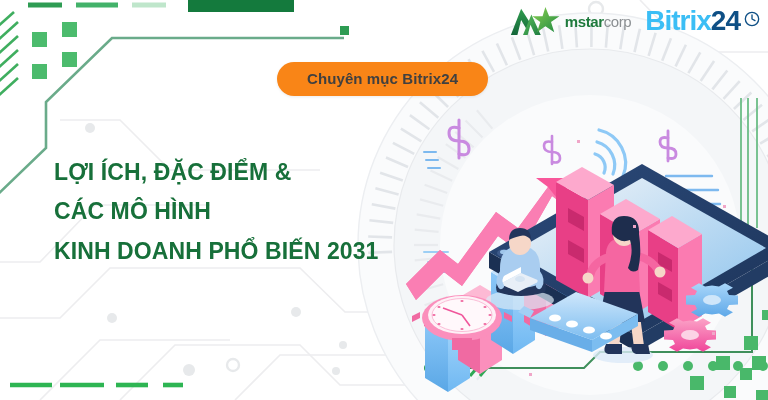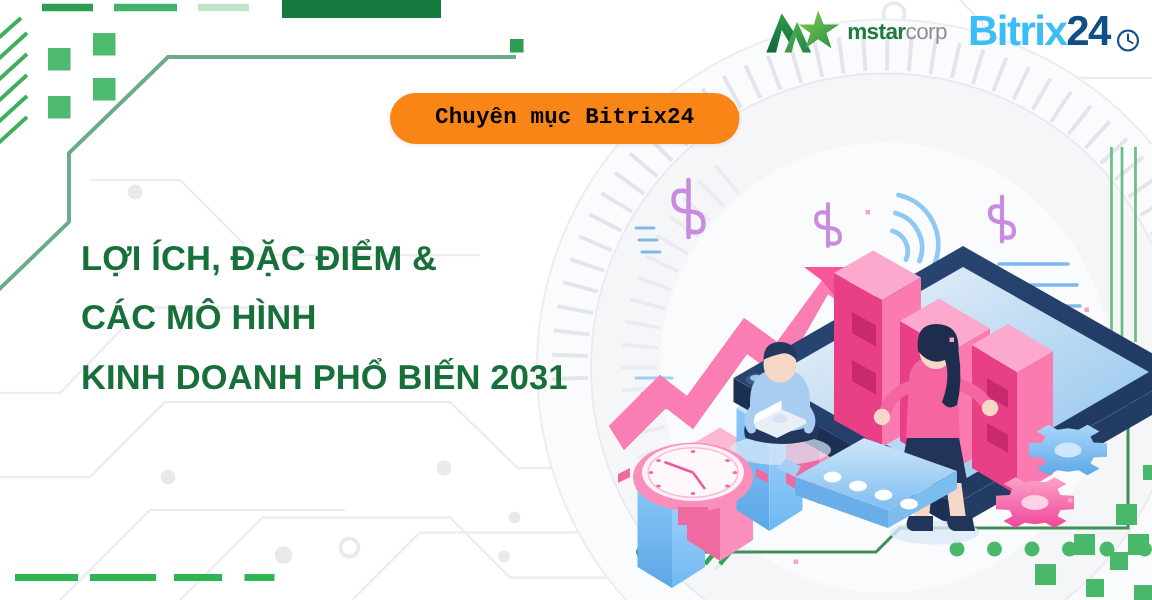--- a/index.html
+++ b/index.html
@@ -24,40 +24,39 @@
   }
   #mstar{display:flex;align-items:center;}
   #mstar-mark{width:56px;height:30px;display:block;}
   #mstar-word{
     font-size:15px;font-weight:bold;letter-spacing:-0.4px;line-height:1;
     margin-top:1px;white-space:nowrap;
   }
   #mstar-word .w1{color:#1f7a3d;}
   #mstar-word .w2{color:#8b8f92;font-weight:normal;}
 
-  #bitrix{display:flex;align-items:flex-end;gap:2px;}
+  #bitrix{display:flex;align-items:flex-start;gap:2px;}
   #bitrix-text{
     font-size:28px;font-weight:bold;letter-spacing:-1px;line-height:1;
     white-space:nowrap;
   }
   #bitrix-text .b1{color:#3bbef5;}
   #bitrix-text .b2{color:#0e4f85;}
   #bitrix-clock{width:16px;height:16px;margin-left:2px;margin-top:4px;}
 
   
   #badge{
-    position:absolute;left:260px;top:62px;
-    background:#f98517;color:#000000;
+    position:absolute;left:277px;top:62px;
+    background:#f98517;color:#404040;
     border-radius:18px;
     padding:8px 30px 9px 30px;
     font-size:15px;font-weight:bold;
     letter-spacing:.1px;white-space:nowrap;
     z-index:40;
     box-shadow:0 1px 3px rgba(0,0,0,.08);
-    font-family:Liberation Mono, monospace;
   }
 
   
   #headline{position:absolute;left:44px;top:148px;z-index:35;}
   #h-main{
     font-size:35px;font-weight:bold;color:#f58220;
     letter-spacing:.3px;line-height:1;margin:0 0 14px 0;
     white-space:nowrap;
   }
   .h-sub{

